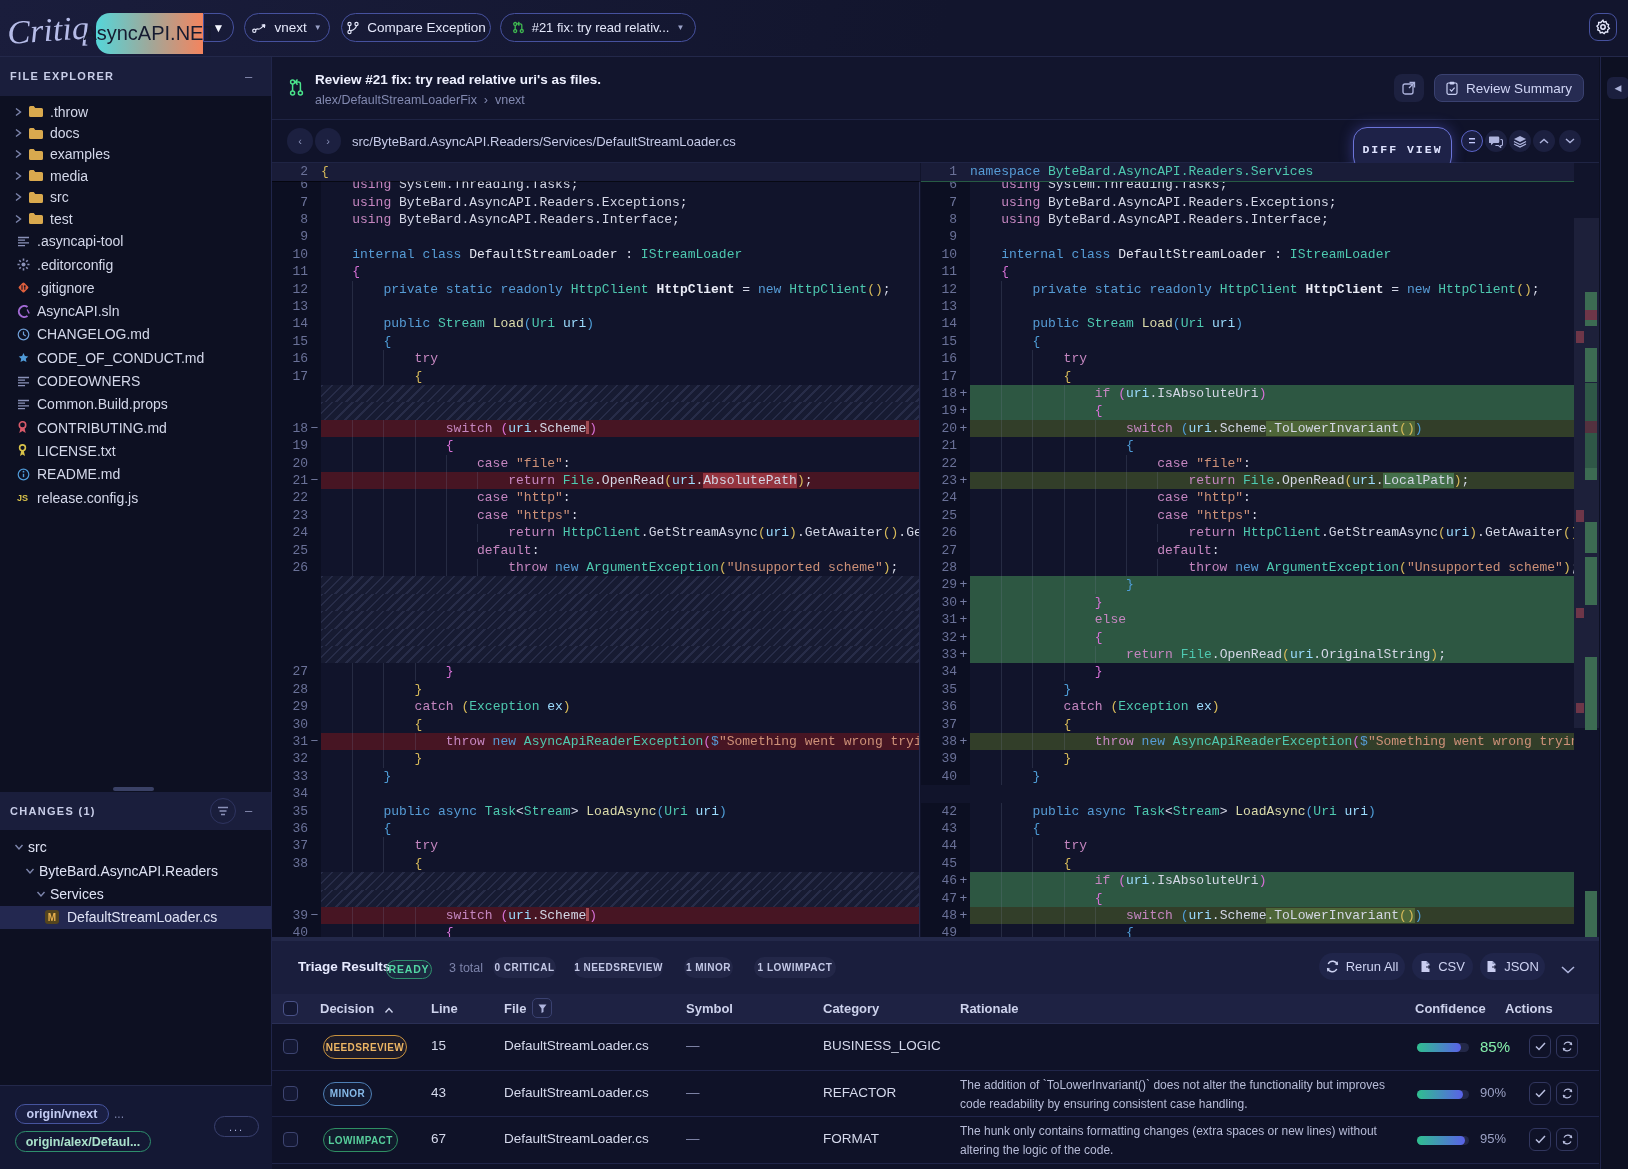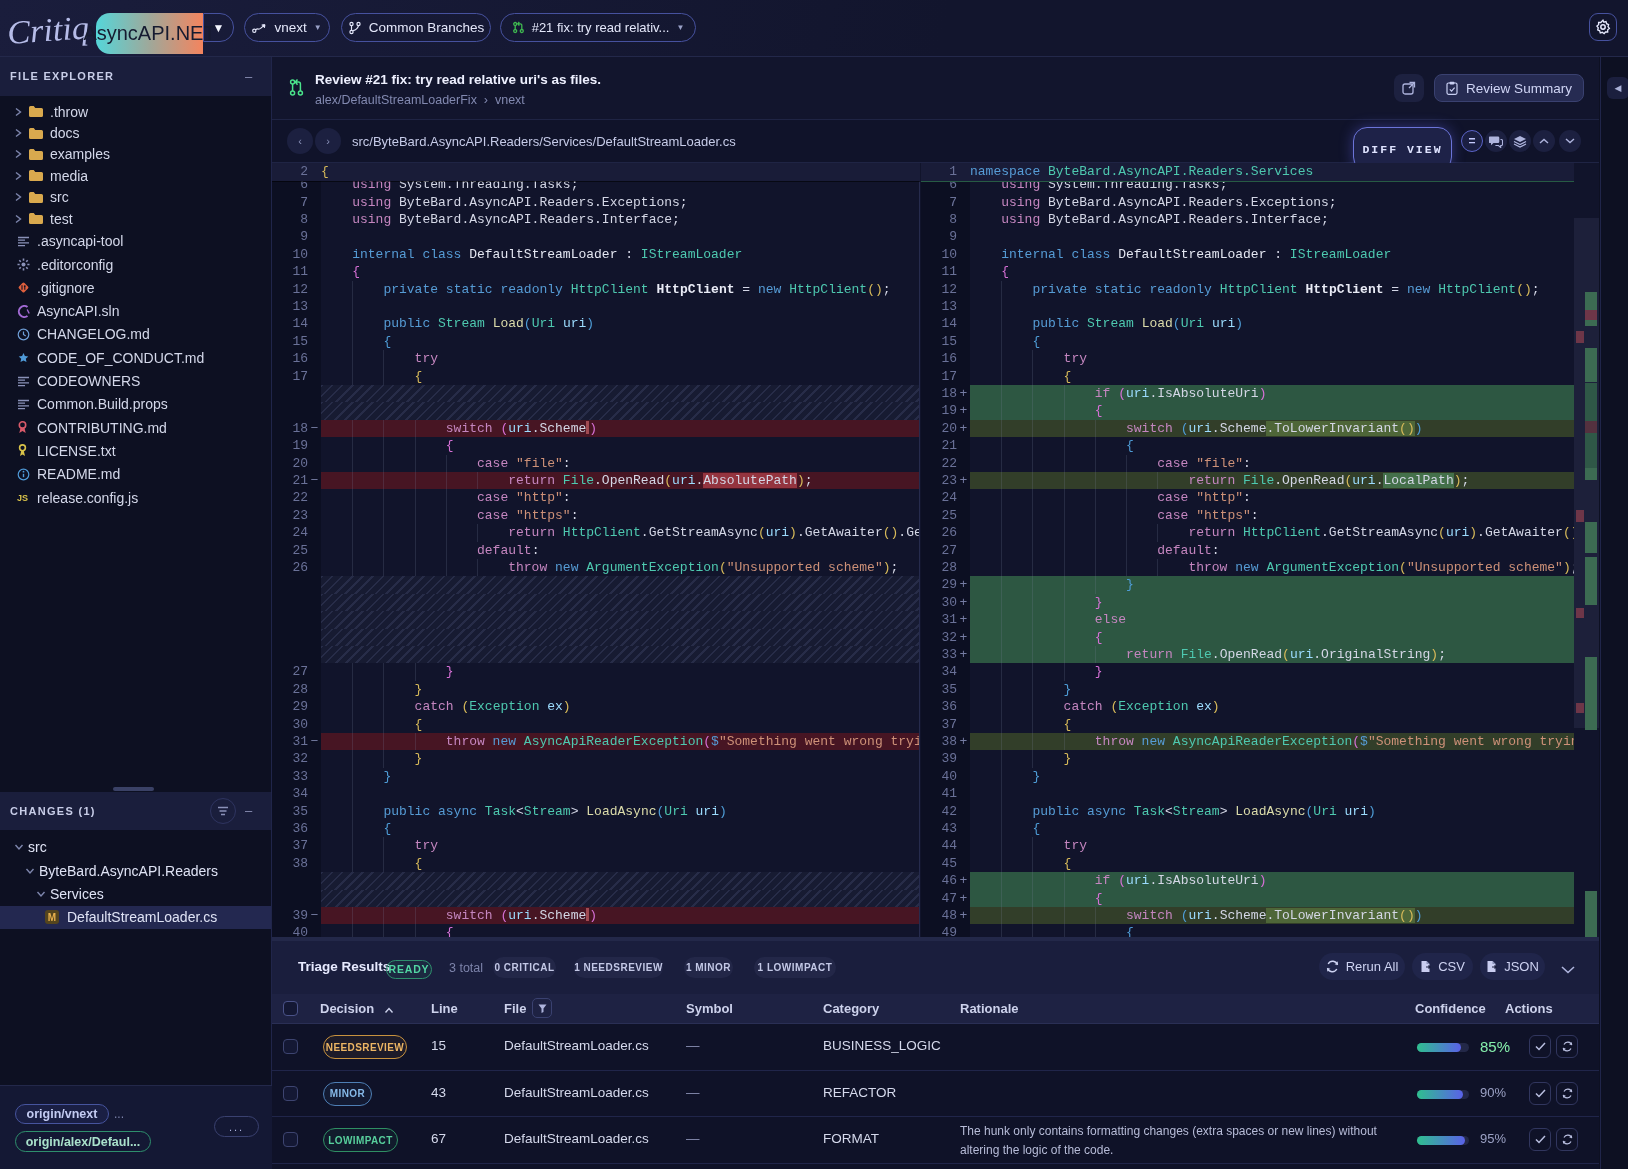--- a/index.html
+++ b/index.html
@@ -109,21 +109,21 @@
         <span>vnext</span>
         <span class="dcar">▼</span>
       </div>
   <div class="pill" id="bcomp">
         <svg width="14" height="14" viewBox="0 0 14 14" fill="none">
           <circle cx="3.5" cy="3" r="1.6" stroke="#e4e7fa" stroke-width="1.2" fill="none"></circle>
           <circle cx="3.5" cy="11" r="1.6" stroke="#e4e7fa" stroke-width="1.2" fill="none"></circle>
           <circle cx="10.5" cy="3" r="1.6" stroke="#e4e7fa" stroke-width="1.2" fill="none"></circle>
           <path d="M3.5 4.6 v4.8 M10.5 4.6 a7 7 0 0 1 -5.4 5" stroke="#e4e7fa" stroke-width="1.2" fill="none"></path>
         </svg>
-        <span>Common Branches</span>
+        <span>Compare Exception</span>
       </div>
   <div class="pill" id="bpr">
         <svg width="13" height="13" viewBox="0 0 13 13" fill="none">
           <circle cx="3.2" cy="3" r="1.5" stroke="#3fb950" stroke-width="1.3" fill="none"></circle>
           <circle cx="3.2" cy="10" r="1.5" stroke="#3fb950" stroke-width="1.3" fill="none"></circle>
           <circle cx="9.8" cy="10" r="1.5" stroke="#3fb950" stroke-width="1.3" fill="none"></circle>
           <path d="M3.2 4.5 v4 M7.3 1 L5.8 2.8 7.3 4.6 M6 2.8 h2.3 a1.5 1.5 0 0 1 1.5 1.5 v4.2" stroke="#3fb950" stroke-width="1.3" fill="none"></path>
         </svg>
         <span>#21 fix: try read relativ...</span>
         <span class="dcar">▼</span>
@@ -942,27 +942,20 @@
               <span class="mk"></span>
             </div>
             <div class="cc"><b style="left:31.20px"></b><b style="left:62.41px"></b><span class="ct" style="margin-left:93.61px"><i class="g">}</i></span></div>
           </div>
 <div class="crow" style="top:604.8px">
             <div class="gut">
               <span class="ln">40</span>
               <span class="mk"></span>
             </div>
             <div class="cc"><b style="left:31.20px"></b><span class="ct" style="margin-left:62.41px"><i class="bb">}</i></span></div>
-          </div>
-<div class="crow" style="top:622.2px">
-            <div class="gut">
-              <span class="ln">41</span>
-              <span class="mk"></span>
-            </div>
-            <div class="cc"><b style="left:31.20px"></b><span class="ct" style="margin-left:62.41px"></span></div>
           </div>
 <div class="crow" style="top:639.6px">
             <div class="gut">
               <span class="ln">42</span>
               <span class="mk"></span>
             </div>
             <div class="cc"><b style="left:31.20px"></b><span class="ct" style="margin-left:62.41px"><i class="kb">public </i><i class="kb">async </i><i class="ty">Task</i><i class="pl">&lt;</i><i class="ty">Stream</i><i class="pl">&gt;</i><i class="pl"> </i><i class="fn">LoadAsync</i><i class="bb">(</i><i class="ty">Uri </i><i class="pr">uri</i><i class="bb">)</i></span></div>
           </div>
 <div class="crow" style="top:657.0px">
             <div class="gut">
@@ -1124,20 +1117,21 @@
             </svg>
           </div>
     </div>
     <div class="trrow" style="top:129.5px">
       <div class="chk" style="left:11px;top:15px"></div>
       <div class="dpill" style="left:51px;top:11px;width:49px;border:1px solid #4e7fb5;color:#86b9e8;background:rgba(78,127,181,.08)">MINOR</div>
       <span style="left:159px;top:14px">43</span>
       <span style="left:232px;top:14px">DefaultStreamLoader.cs</span>
       <span style="left:414px;top:14px;color:#8a90b4">—</span>
       <span style="left:551px;top:14px">REFACTOR</span>
+      <span class="rat" style="left:688px;top:5px">The addition of `ToLowerInvariant()` does not alter the functionality but improves<br>code readability by ensuring consistent case handling.</span>
       <div class="cbart" style="left:1145px;top:19px"></div>
       <div class="cbar" style="left:1145px;top:19px;width:46px"></div>
       <span style="left:1208px;top:14px;color:#9ba1c4;font-size:13px">90%</span>
       <div class="sqbtn" style="left:1257px;top:11px">
             <svg width="11" height="9" viewBox="0 0 11 9" fill="none">
               <path d="M1 4.5 L4 7.5 L10 1" stroke="#b9bfe0" stroke-width="1.5" fill="none"></path>
             </svg>
           </div>
       <div class="sqbtn" style="left:1284px;top:11px">
             <svg width="11" height="11" viewBox="0 0 11 11" fill="none">

